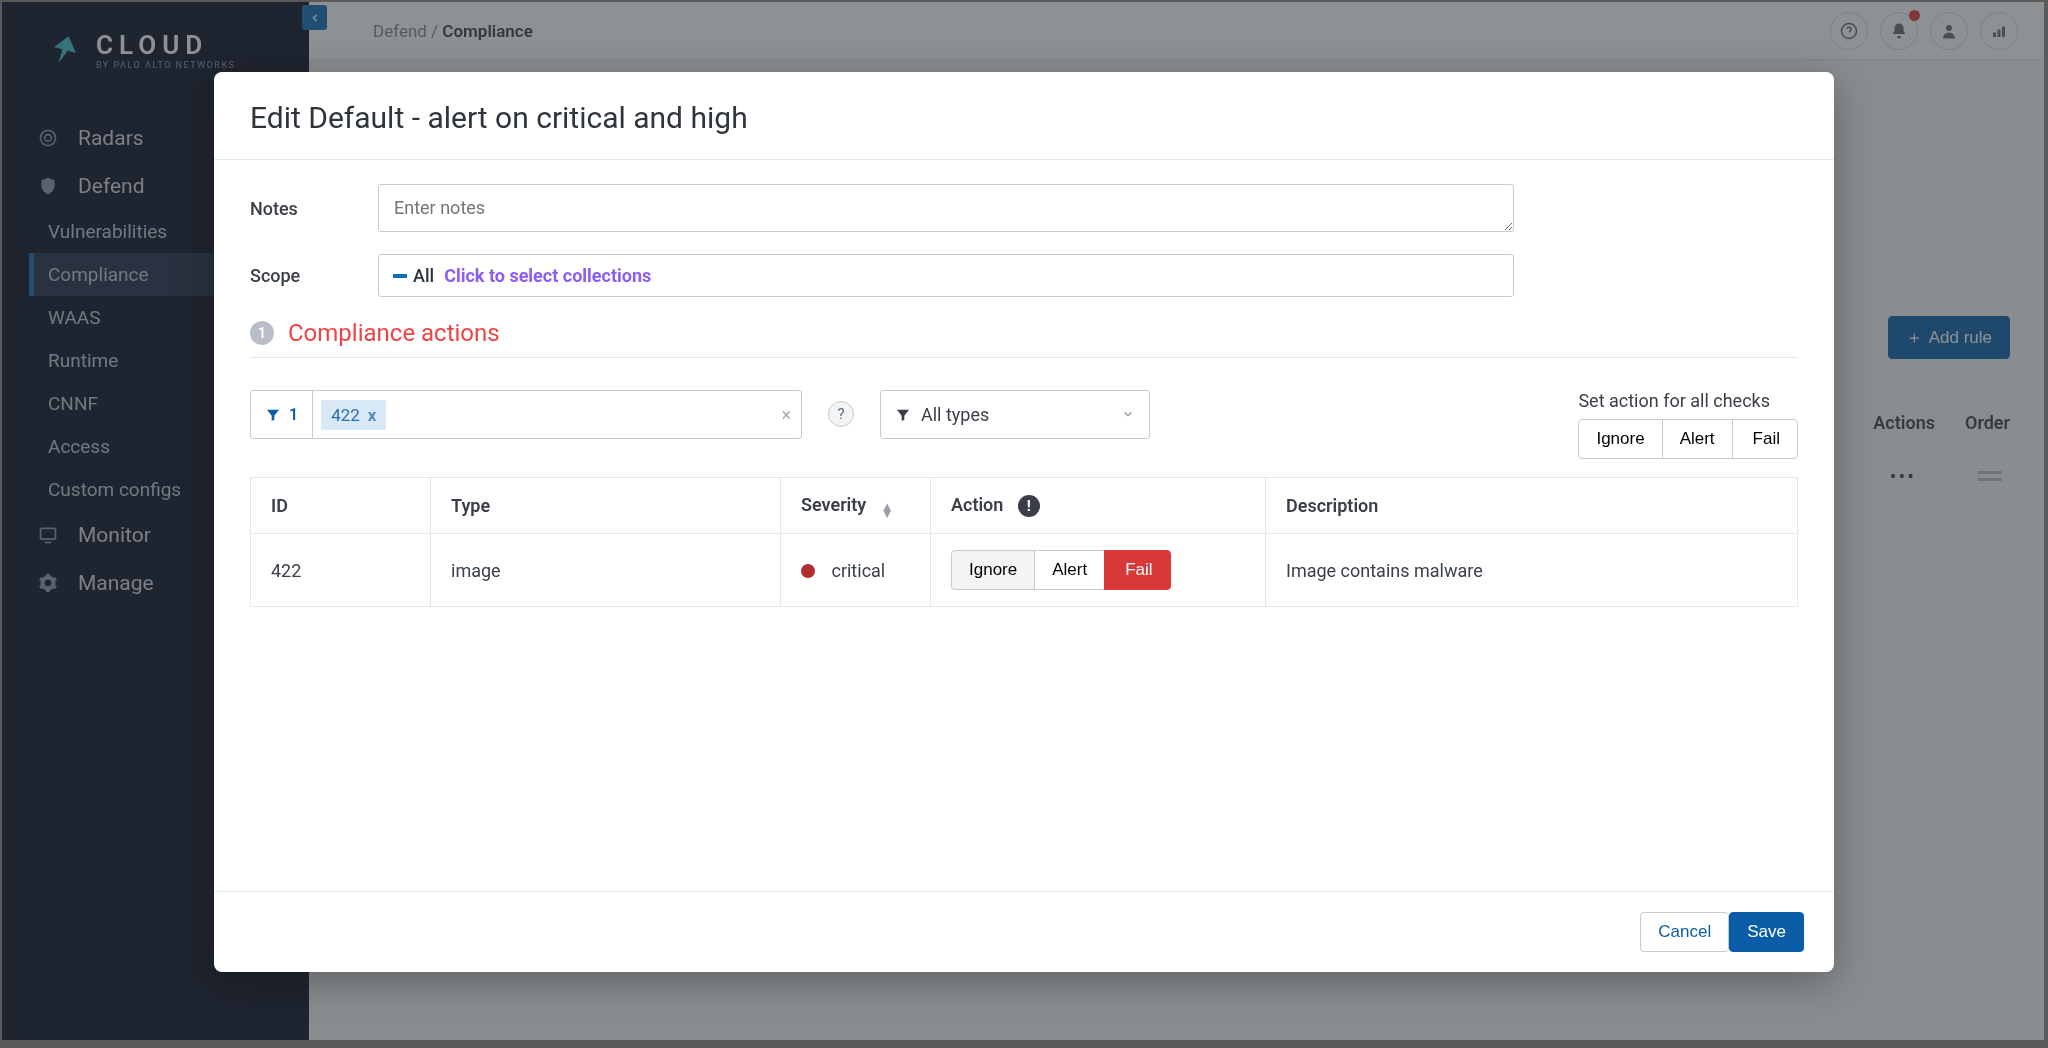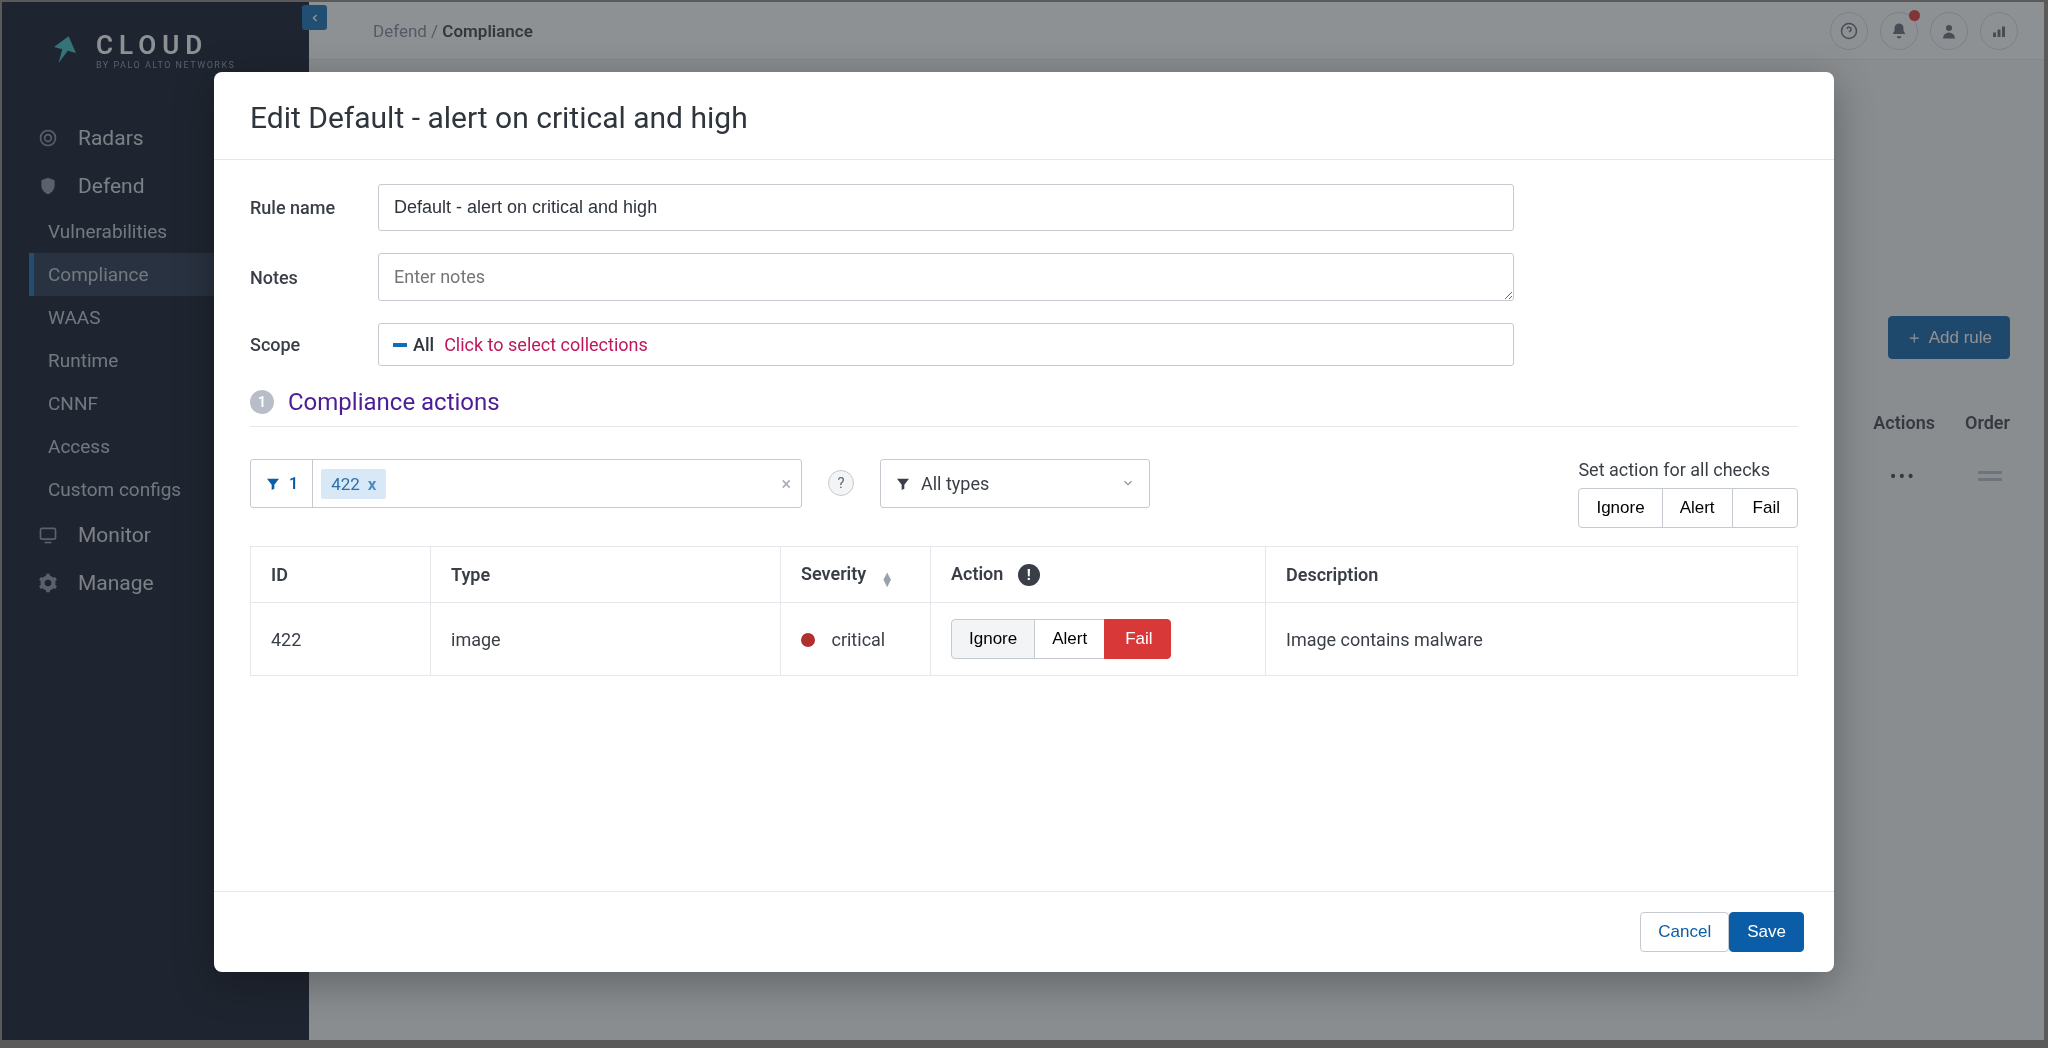--- a/index.html
+++ b/index.html
@@ -245,41 +245,41 @@
   font-size: 18px;
   cursor: text;
 }
 .scope-all {
   display: inline-flex;
   align-items: center;
   gap: 6px;
   color: #2f353d;
   font-weight: 500;
 }
-.scope-placeholder { color: #be185d; font-weight: 400; }
+.scope-placeholder { color: #8b5cf6; font-weight: 700; }
 .section-header {
   display: flex;
   align-items: center;
   gap: 14px;
   border-bottom: 1px solid #e4e7eb;
   padding-bottom: 10px;
   margin: 14px 0 32px 0;
 }
 .section-num {
   width: 24px; height: 24px;
   border-radius: 50%;
   background: #b8bec7;
   color: #fff;
   font-size: 14px;
   font-weight: 600;
   display: inline-flex;
   align-items: center;
   justify-content: center;
 }
-.section-title { font-size: 24px; color: #4c1d95; font-weight: 400; }
+.section-title { font-size: 24px; color: #ef4444; font-weight: 400; }
 .filter-row {
   display: flex;
   align-items: flex-start;
   gap: 26px;
   margin-bottom: 18px;
 }
 .filter-box {
   display: flex;
   align-items: center;
   border: 1px solid #c5cad1;
@@ -517,24 +517,20 @@
       </span>
     </div>
   </div>
 
   <div class="overlay"></div>
 
   <div class="modal">
     <div class="modal-header">Edit Default - alert on critical and high</div>
 
     <div class="modal-body">
-      <div class="form-row">
-        <label class="form-label">Rule name</label>
-        <input class="form-input" value="Default - alert on critical and high" style="">
-      </div>
       <div class="form-row">
         <label class="form-label">Notes</label>
         <textarea class="form-input" placeholder="Enter notes" style=""></textarea>
       </div>
       <div class="form-row">
         <label class="form-label">Scope</label>
         <div class="scope-input">
           <span class="scope-all">
             <span style="width:14px;height:4px;background:#0e6eb8;display:inline-block;"></span>
             <span>All</span>

